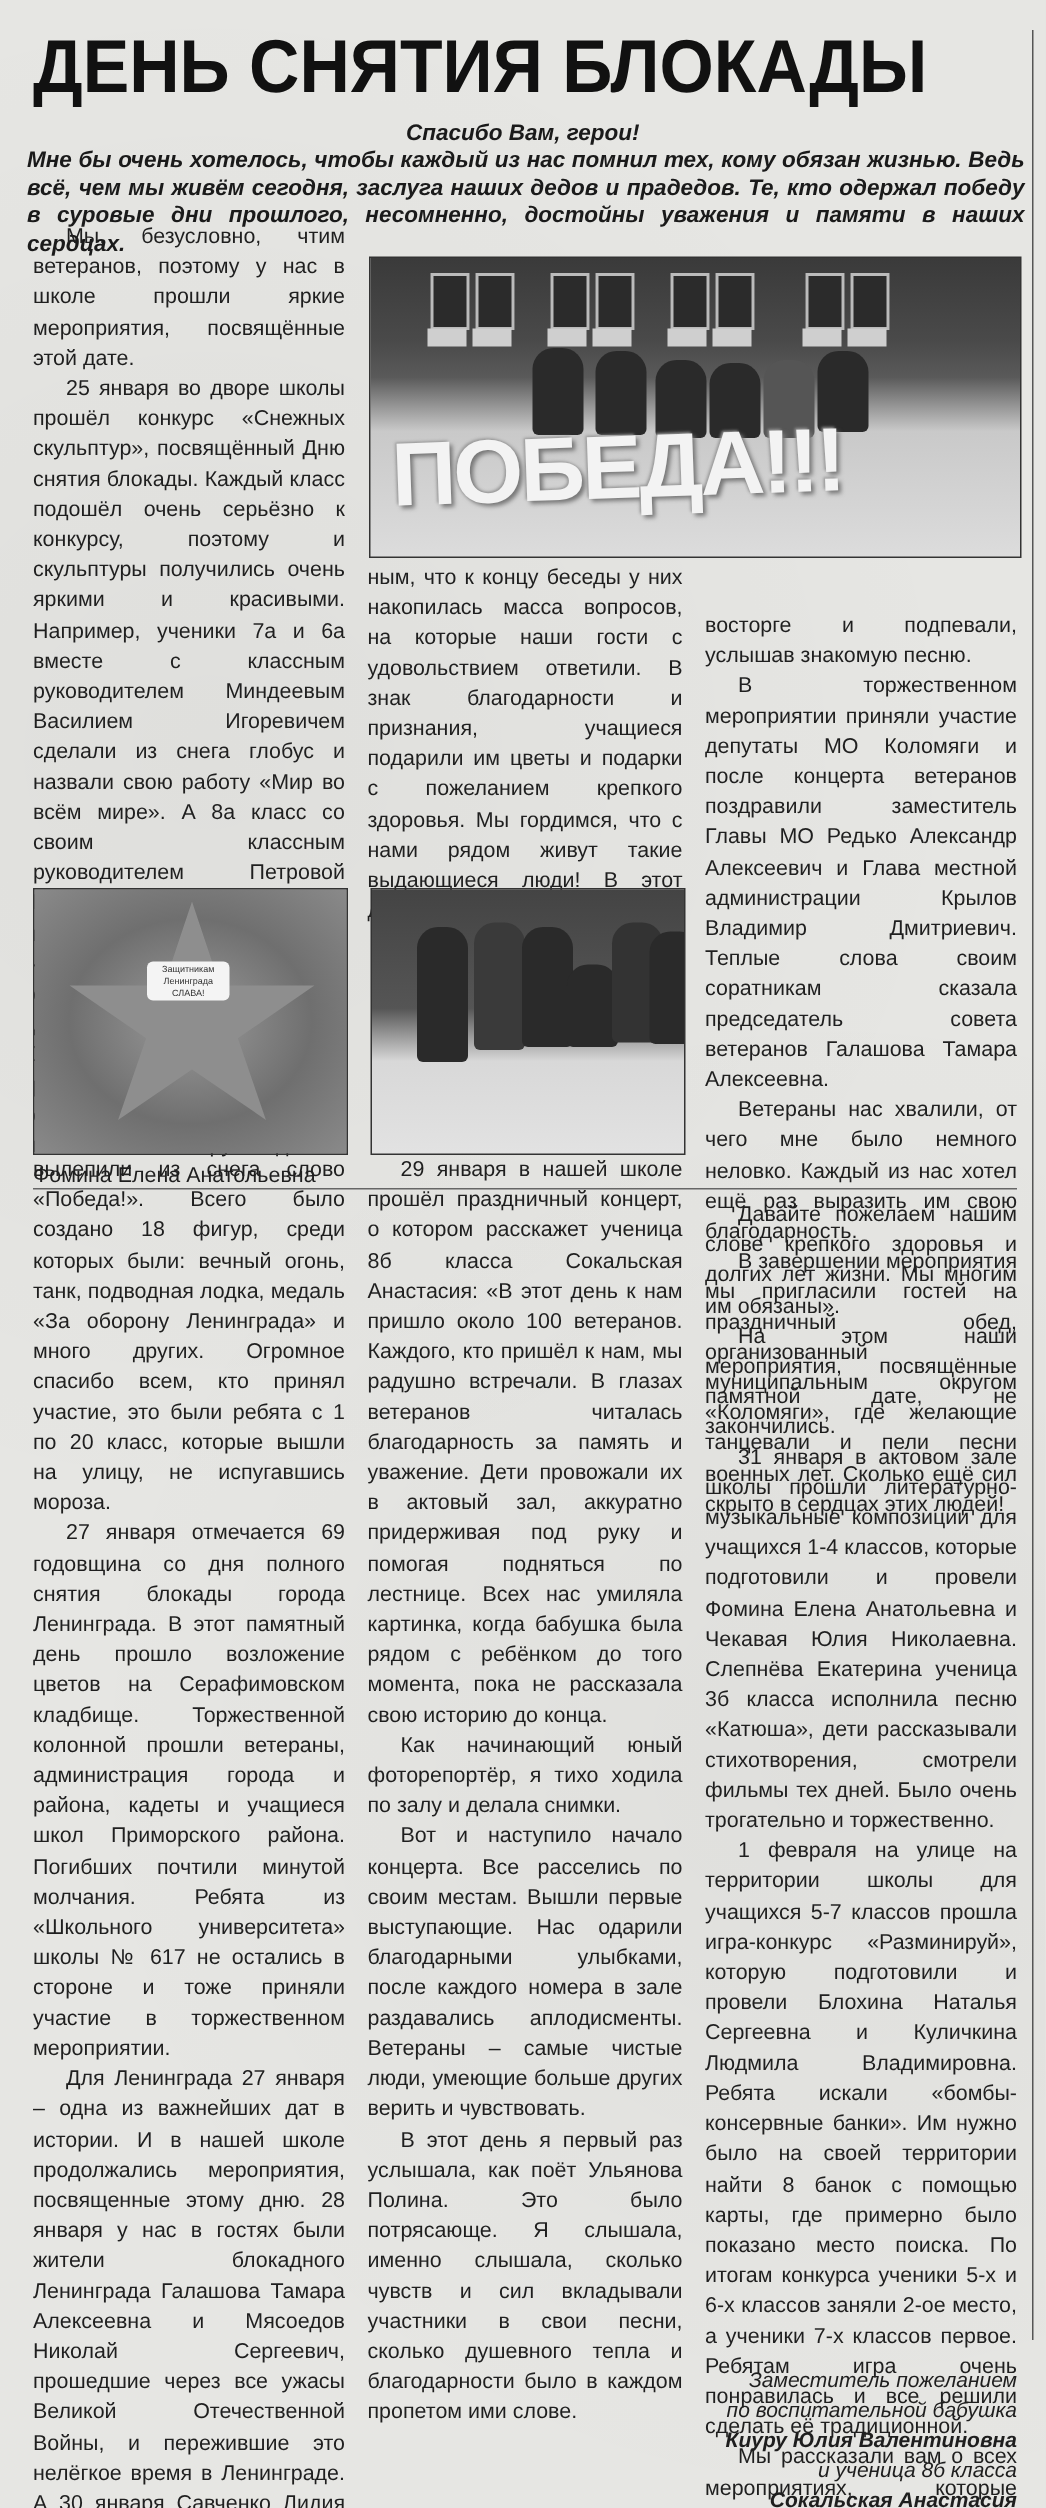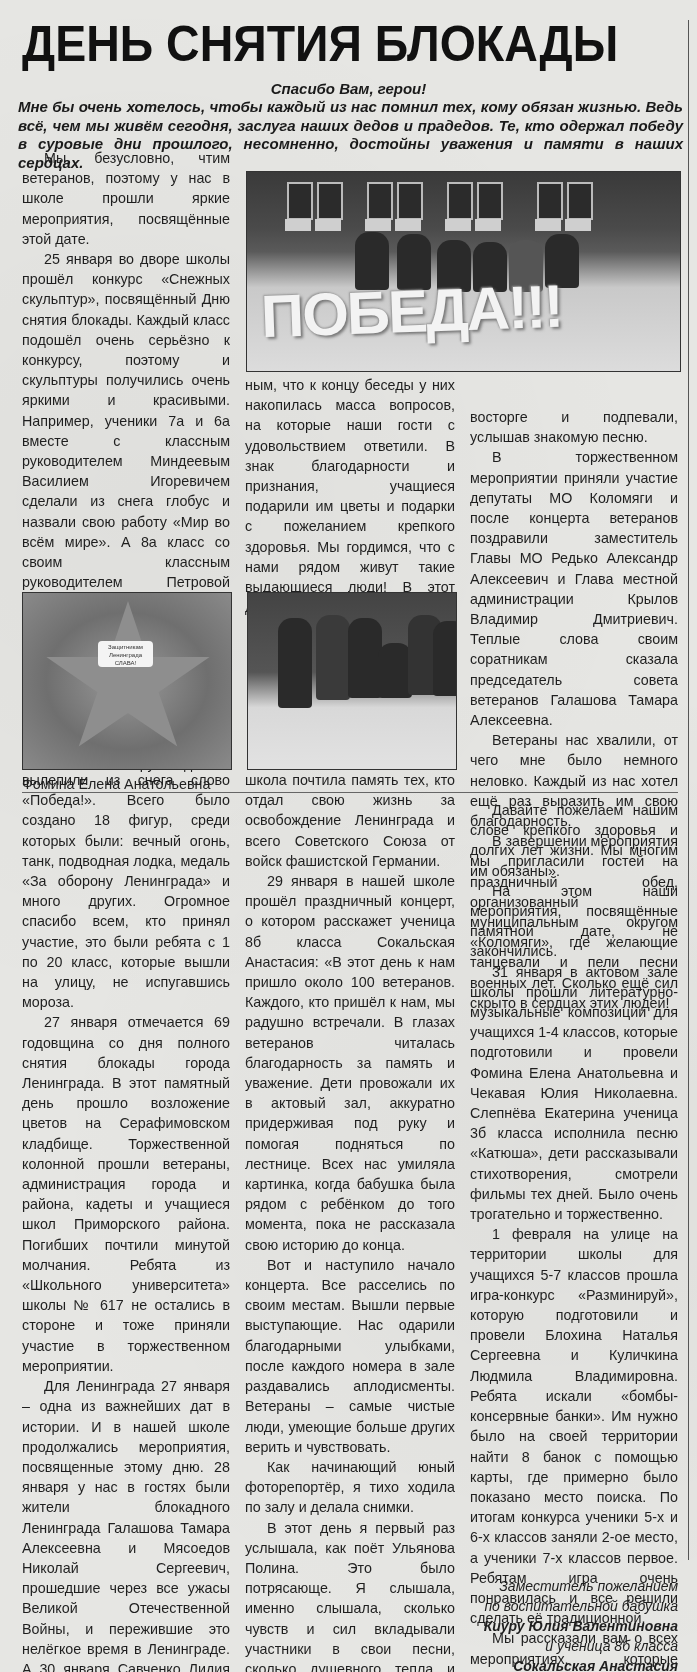--- a/index.html
+++ b/index.html
@@ -147,24 +147,23 @@
   <div class="hrule" style="left:22px;top:792px;width:656px;"></div>
 
   <div class="col c1" style="top:770px;">
     <p class="noindent">вылепили из снега слово «Победа!». Всего было создано 18 фигур, среди которых были: вечный огонь, танк, подводная лодка, медаль «За оборону Ленинграда» и много других. Огромное спасибо всем, кто принял участие, это были ребята с 1 по 20 класс, которые вышли на улицу, не испугавшись мороза.</p>
     <p>27 января отмечается 69 годовщина со дня полного снятия блокады города Ленинграда. В этот памятный день прошло возложение цветов на Серафимовском кладбище. Торжественной колонной прошли ветераны, администрация города и района, кадеты и учащиеся школ Приморского района. Погибших почтили минутой молчания. Ребята из «Школьного университета» школы № 617 не остались в стороне и тоже приняли участие в торжественном мероприятии.</p>
     <p>Для Ленинграда 27 января – одна из важнейших дат в истории. И в нашей школе продолжались мероприятия, посвященные этому дню. 28 января у нас в гостях были жители блокадного Ленинграда Галашова Тамара Алексеевна и Мясоедов Николай Сергеевич, прошедшие через все ужасы Великой Отечественной Войны, и пережившие это нелёгкое время в Ленинграде. А 30 января Савченко Лидия Михайловна рассказала ребятам о своём детстве в блокадном Ленинграде. Каждый из тех, кто ее слушал, смог узнать для себя не просто сухие факты учебников истории, но и прочувствовать атмосферу тех лет глазами очевидца. Они провели замечательные классные часы, рассказывая нам о событиях тех нелегких дней, которые им пришлось пережить, участвуя в обороне нашего города.</p>
 
   </div>
 
   <div class="col c2" style="top:770px;">
-    <p class="noindent">школа почтила память тех, кто отдал свою жизнь за освобождение Ленинграда и всего Советского Союза от войск фашистской Германии.</p>
     <p>29 января в нашей школе прошёл праздничный концерт, о котором расскажет ученица 8б класса Сокальская Анастасия: «В этот день к нам пришло около 100 ветеранов. Каждого, кто пришёл к нам, мы радушно встречали. В глазах ветеранов читалась благодарность за память и уважение. Дети провожали их в актовый зал, аккуратно придерживая под руку и помогая подняться по лестнице. Всех нас умиляла картинка, когда бабушка была рядом с ребёнком до того момента, пока не рассказала свою историю до конца.</p>
+    <p>Как начинающий юный фоторепортёр, я тихо ходила по залу и делала снимки.</p>
     <p>Вот и наступило начало концерта. Все расселись по своим местам. Вышли первые выступающие. Нас одарили благодарными улыбками, после каждого номера в зале раздавались аплодисменты. Ветераны – самые чистые люди, умеющие больше других верить и чувствовать.</p>
-    <p>Как начинающий юный фоторепортёр, я тихо ходила по залу и делала снимки.</p>
     <p>В этот день я первый раз услышала, как поёт Ульянова Полина. Это было потрясающе. Я слышала, именно слышала, сколько чувств и сил вкладывали участники в свои песни, сколько душевного тепла и благодарности было в каждом пропетом ими слове.</p>
 
   </div>
 
   <div class="col c3" style="top:800px;">
     <p>Давайте пожелаем нашим слове крепкого здоровья и долгих лет жизни. Мы многим им обязаны».</p>
     <p>На этом наши мероприятия, посвящённые памятной дате, не закончились.</p>
     <p>31 января в актовом зале школы прошли литературно-музыкальные композиции для учащихся 1-4 классов, которые подготовили и провели Фомина Елена Анатольевна и Чекавая Юлия Николаевна. Слепнёва Екатерина ученица 3б класса исполнила песню «Катюша», дети рассказывали стихотворения, смотрели фильмы тех дней. Было очень трогательно и торжественно.</p>
     <p>1 февраля на улице на территории школы для учащихся 5-7 классов прошла игра-конкурс «Разминируй», которую подготовили и провели Блохина Наталья Сергеевна и Куличкина Людмила Владимировна. Ребята искали «бомбы-консервные банки». Им нужно было на своей территории найти 8 банок с помощью карты, где примерно было показано место поиска. По итогам конкурса ученики 5-х и 6-х классов заняли 2-ое место, а ученики 7-х классов первое. Ребятам игра очень понравилась и все решили сделать её традиционной.</p>
     <p>Мы рассказали вам о всех мероприятиях, которые прошли в рамках Дня снятия блокады Ленинграда в школе № 617. Не стоит забывать и тех, кто нас покинул. Они достойны не меньшего уважения. Это люди, которые пожертвовали всем, что у них имелось, в том числе и жизнью, чтобы спасти своих товарищей.</p>

